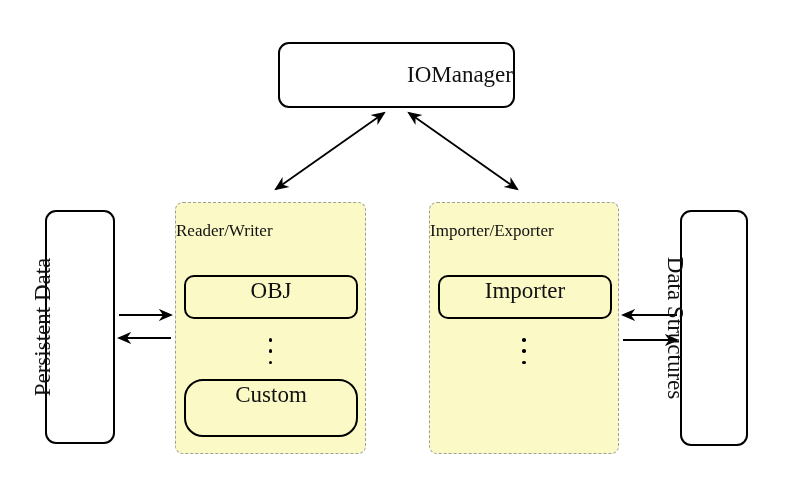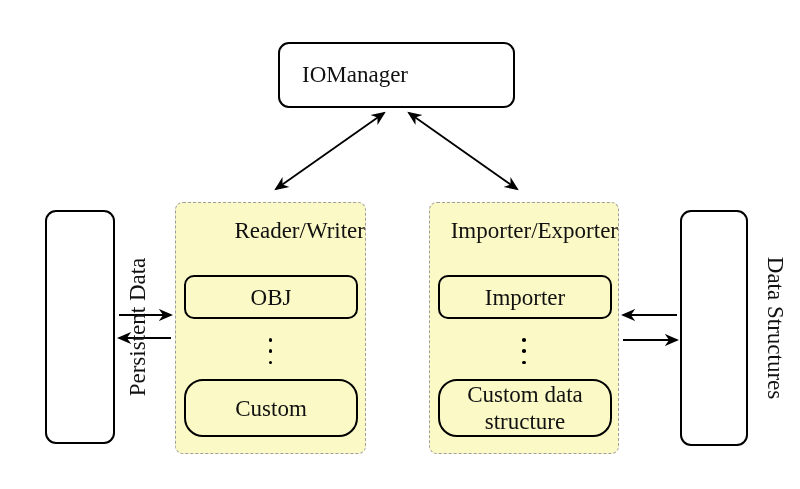--- a/index.html
+++ b/index.html
@@ -11,52 +11,51 @@
     color:#111;
     overflow:hidden;
   }
   .arrows{position:absolute;left:0;top:0;width:800px;height:489px;pointer-events:none;}
   .arrows line{stroke:#000;stroke-width:1.8;}
   .node{
     position:absolute;
     background:#fff;
     border:2.5px solid #000;
     border-radius:11px;
-    display:flex;align-items:center;justify-content:flex-start;
+    display:flex;align-items:center;justify-content:flex-end;
     box-sizing:border-box;
     font-size:23px;
-    padding-left:22px;
   }
   .node-io{left:278px;top:42px;width:237px;height:66px;}
   .node-side{font-size:23px;}
   .node-persistent{left:45px;top:210px;width:70px;height:234px;}
   .node-datastruct{left:680px;top:210px;width:68px;height:236px;}
   .rot-ccw{transform:rotate(-90deg);white-space:nowrap;}
   .rot-cw{transform:rotate(90deg);white-space:nowrap;}
   .panel{
     position:absolute;
     top:202px;width:191px;height:252px;
     background:#FBF9C6;
     border:1.5px dashed #9E9E9E;
     border-radius:8px;
     box-sizing:border-box;
   }
   .panel-left{left:175px;}
   .panel-right{left:429px;width:190px;}
   .panel-title{
     position:absolute;left:0;top:14px;width:100%;
-    text-align:right;font-size:23px;line-height:28px;
+    text-align:left;font-size:17px;line-height:28px;
   }
   .inner-box{
     position:absolute;
     border:2.5px solid #000;
     border-radius:10px;
     background:transparent;
     box-sizing:border-box;
-    display:flex;flex-direction:column;align-items:center;justify-content:center;
+    display:flex;flex-direction:column;align-items:center;
     font-size:23px;line-height:27px;
     text-align:center;
   }
   .inner-top{left:8px;top:72px;width:174px;height:44px;}
   .inner-bottom{left:8px;top:176px;width:174px;height:58px;border-radius:19px;}
   .v-ellipsis{
     position:absolute;left:0;top:135px;width:100%;height:26px;
     display:flex;flex-direction:column;align-items:center;justify-content:space-between;
   }
   .v-ellipsis i{
@@ -125,19 +124,15 @@
   <div class="panel panel-right">
     <div class="panel-title">Importer/Exporter</div>
     <div class="inner-box inner-top">
       <span>Importer</span>
     </div>
     <div class="v-ellipsis">
         <i></i>
         <i></i>
         <i></i>
       </div>
-    <div class="inner-box inner-bottom">
-      <span>Custom data</span>
-      <span>structure</span>
-    </div>
   </div>
 
 </div>
 
 </body></html>

